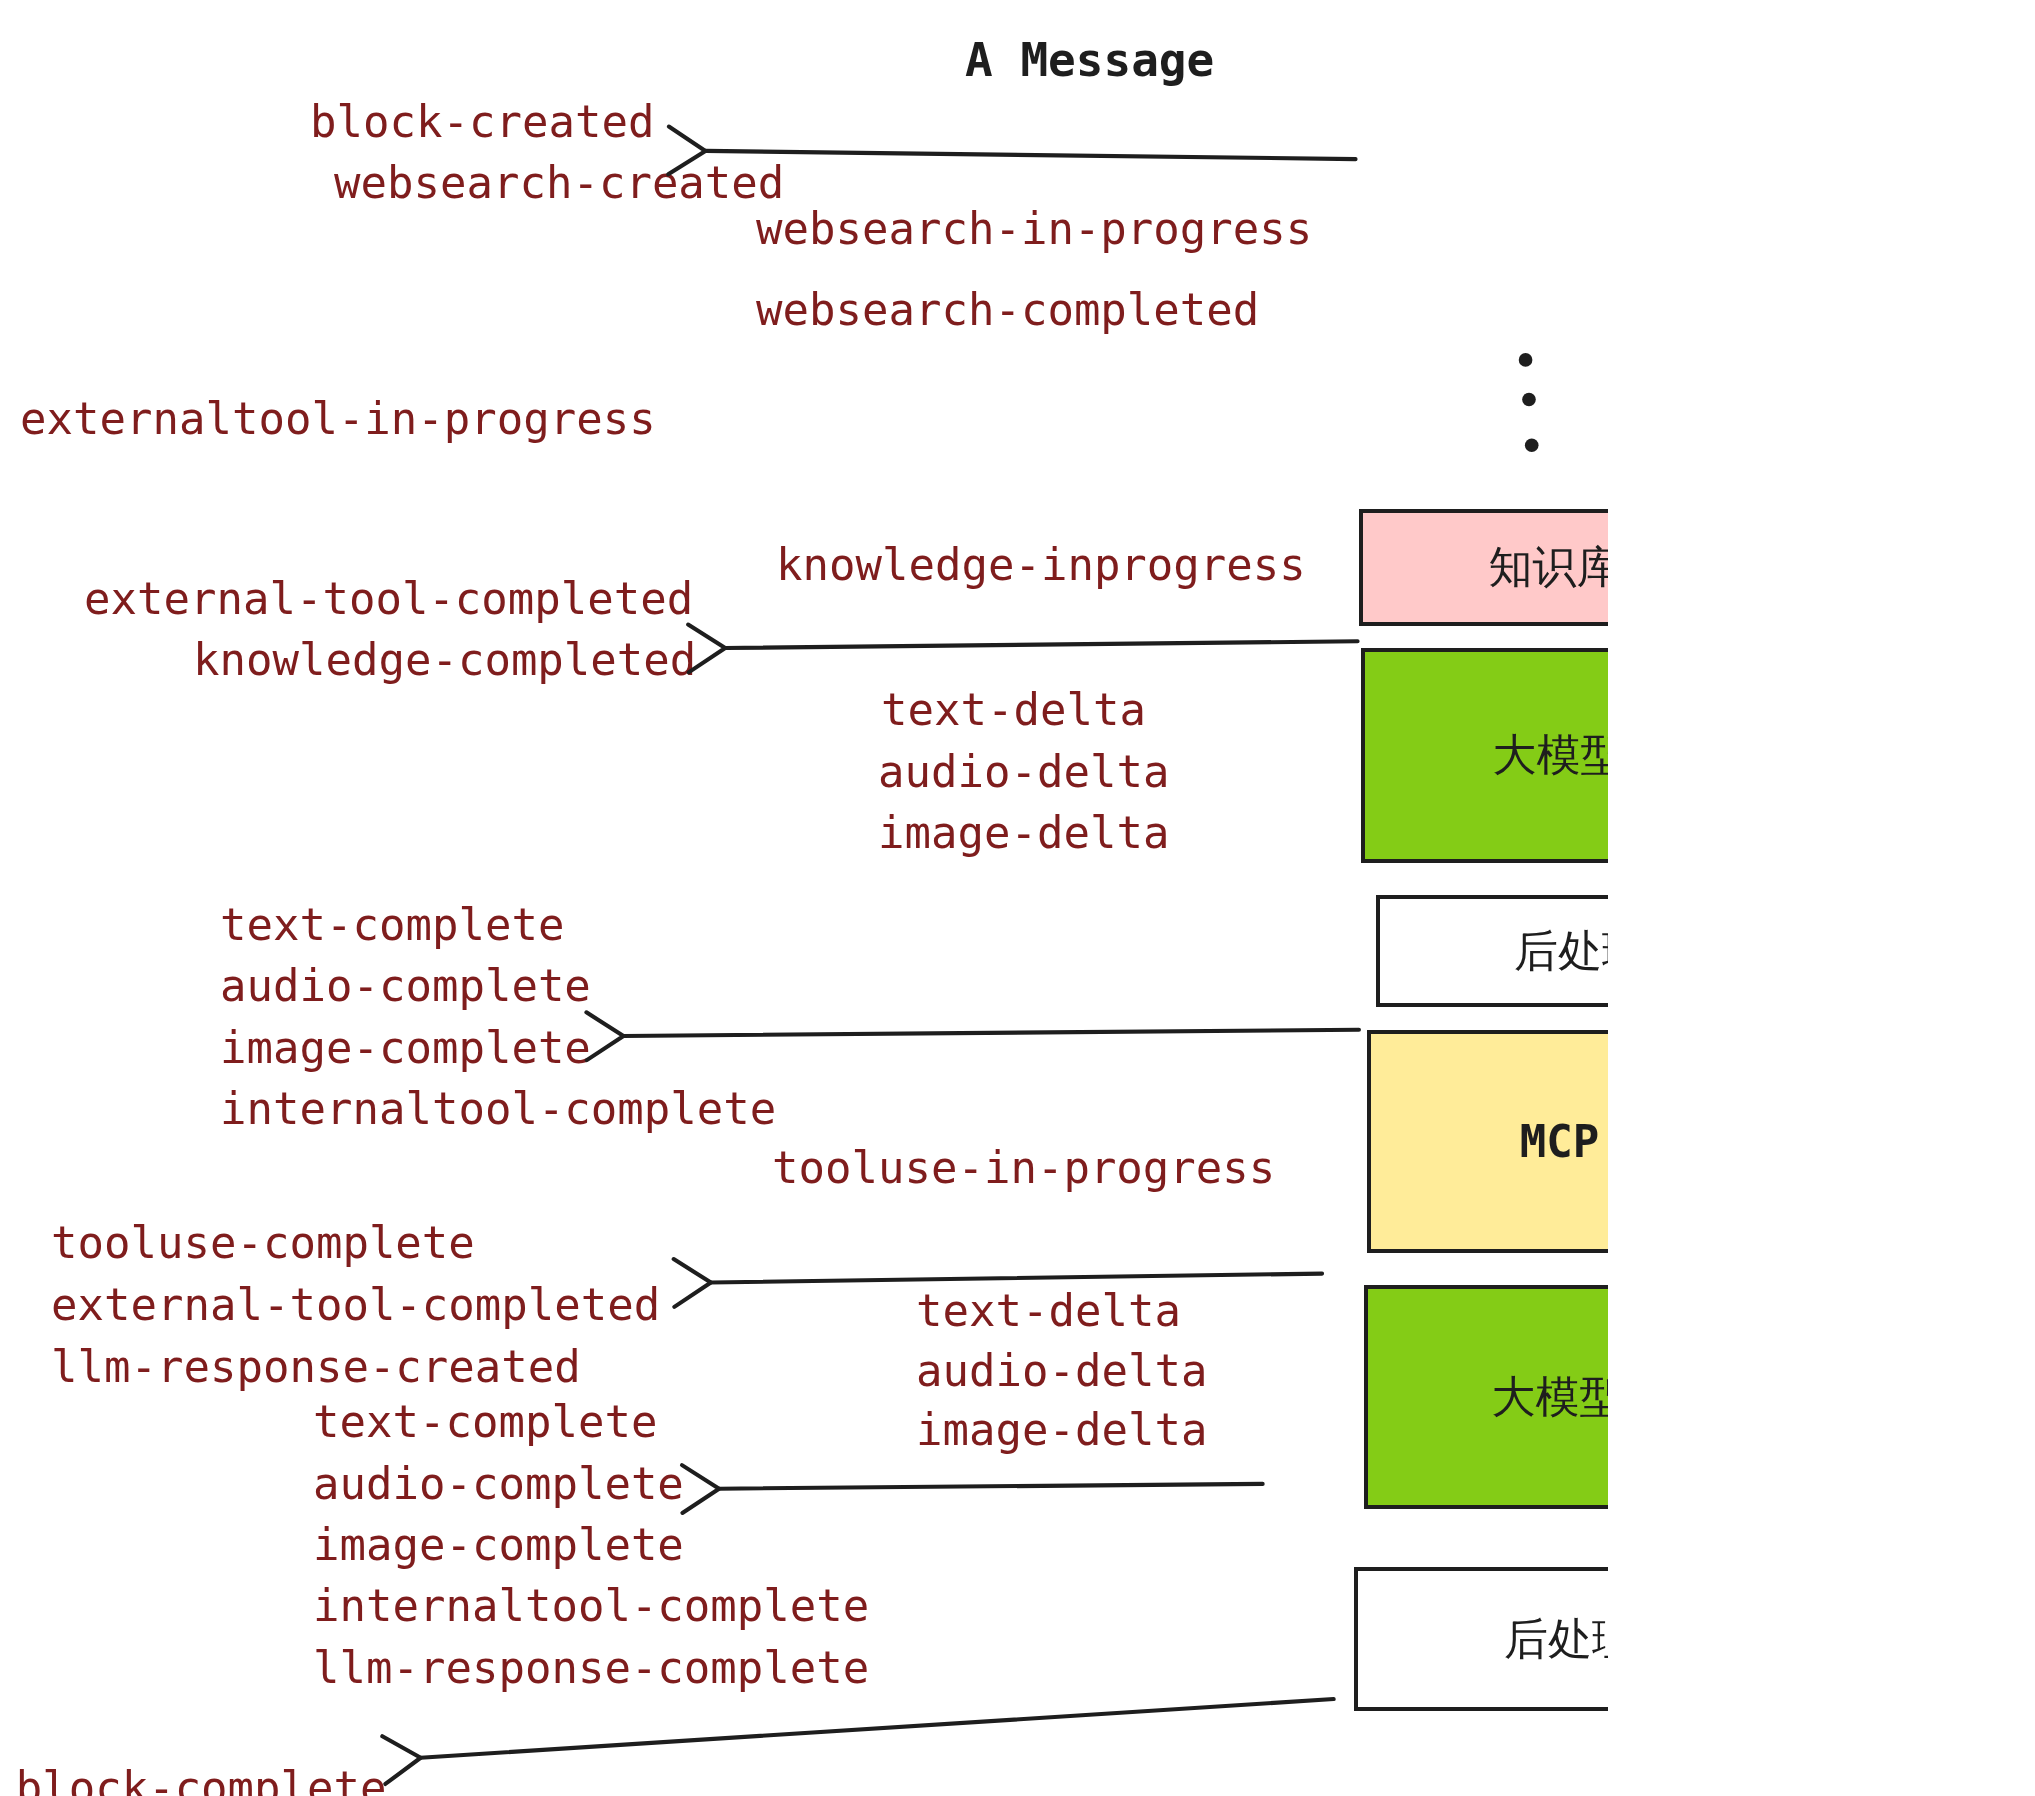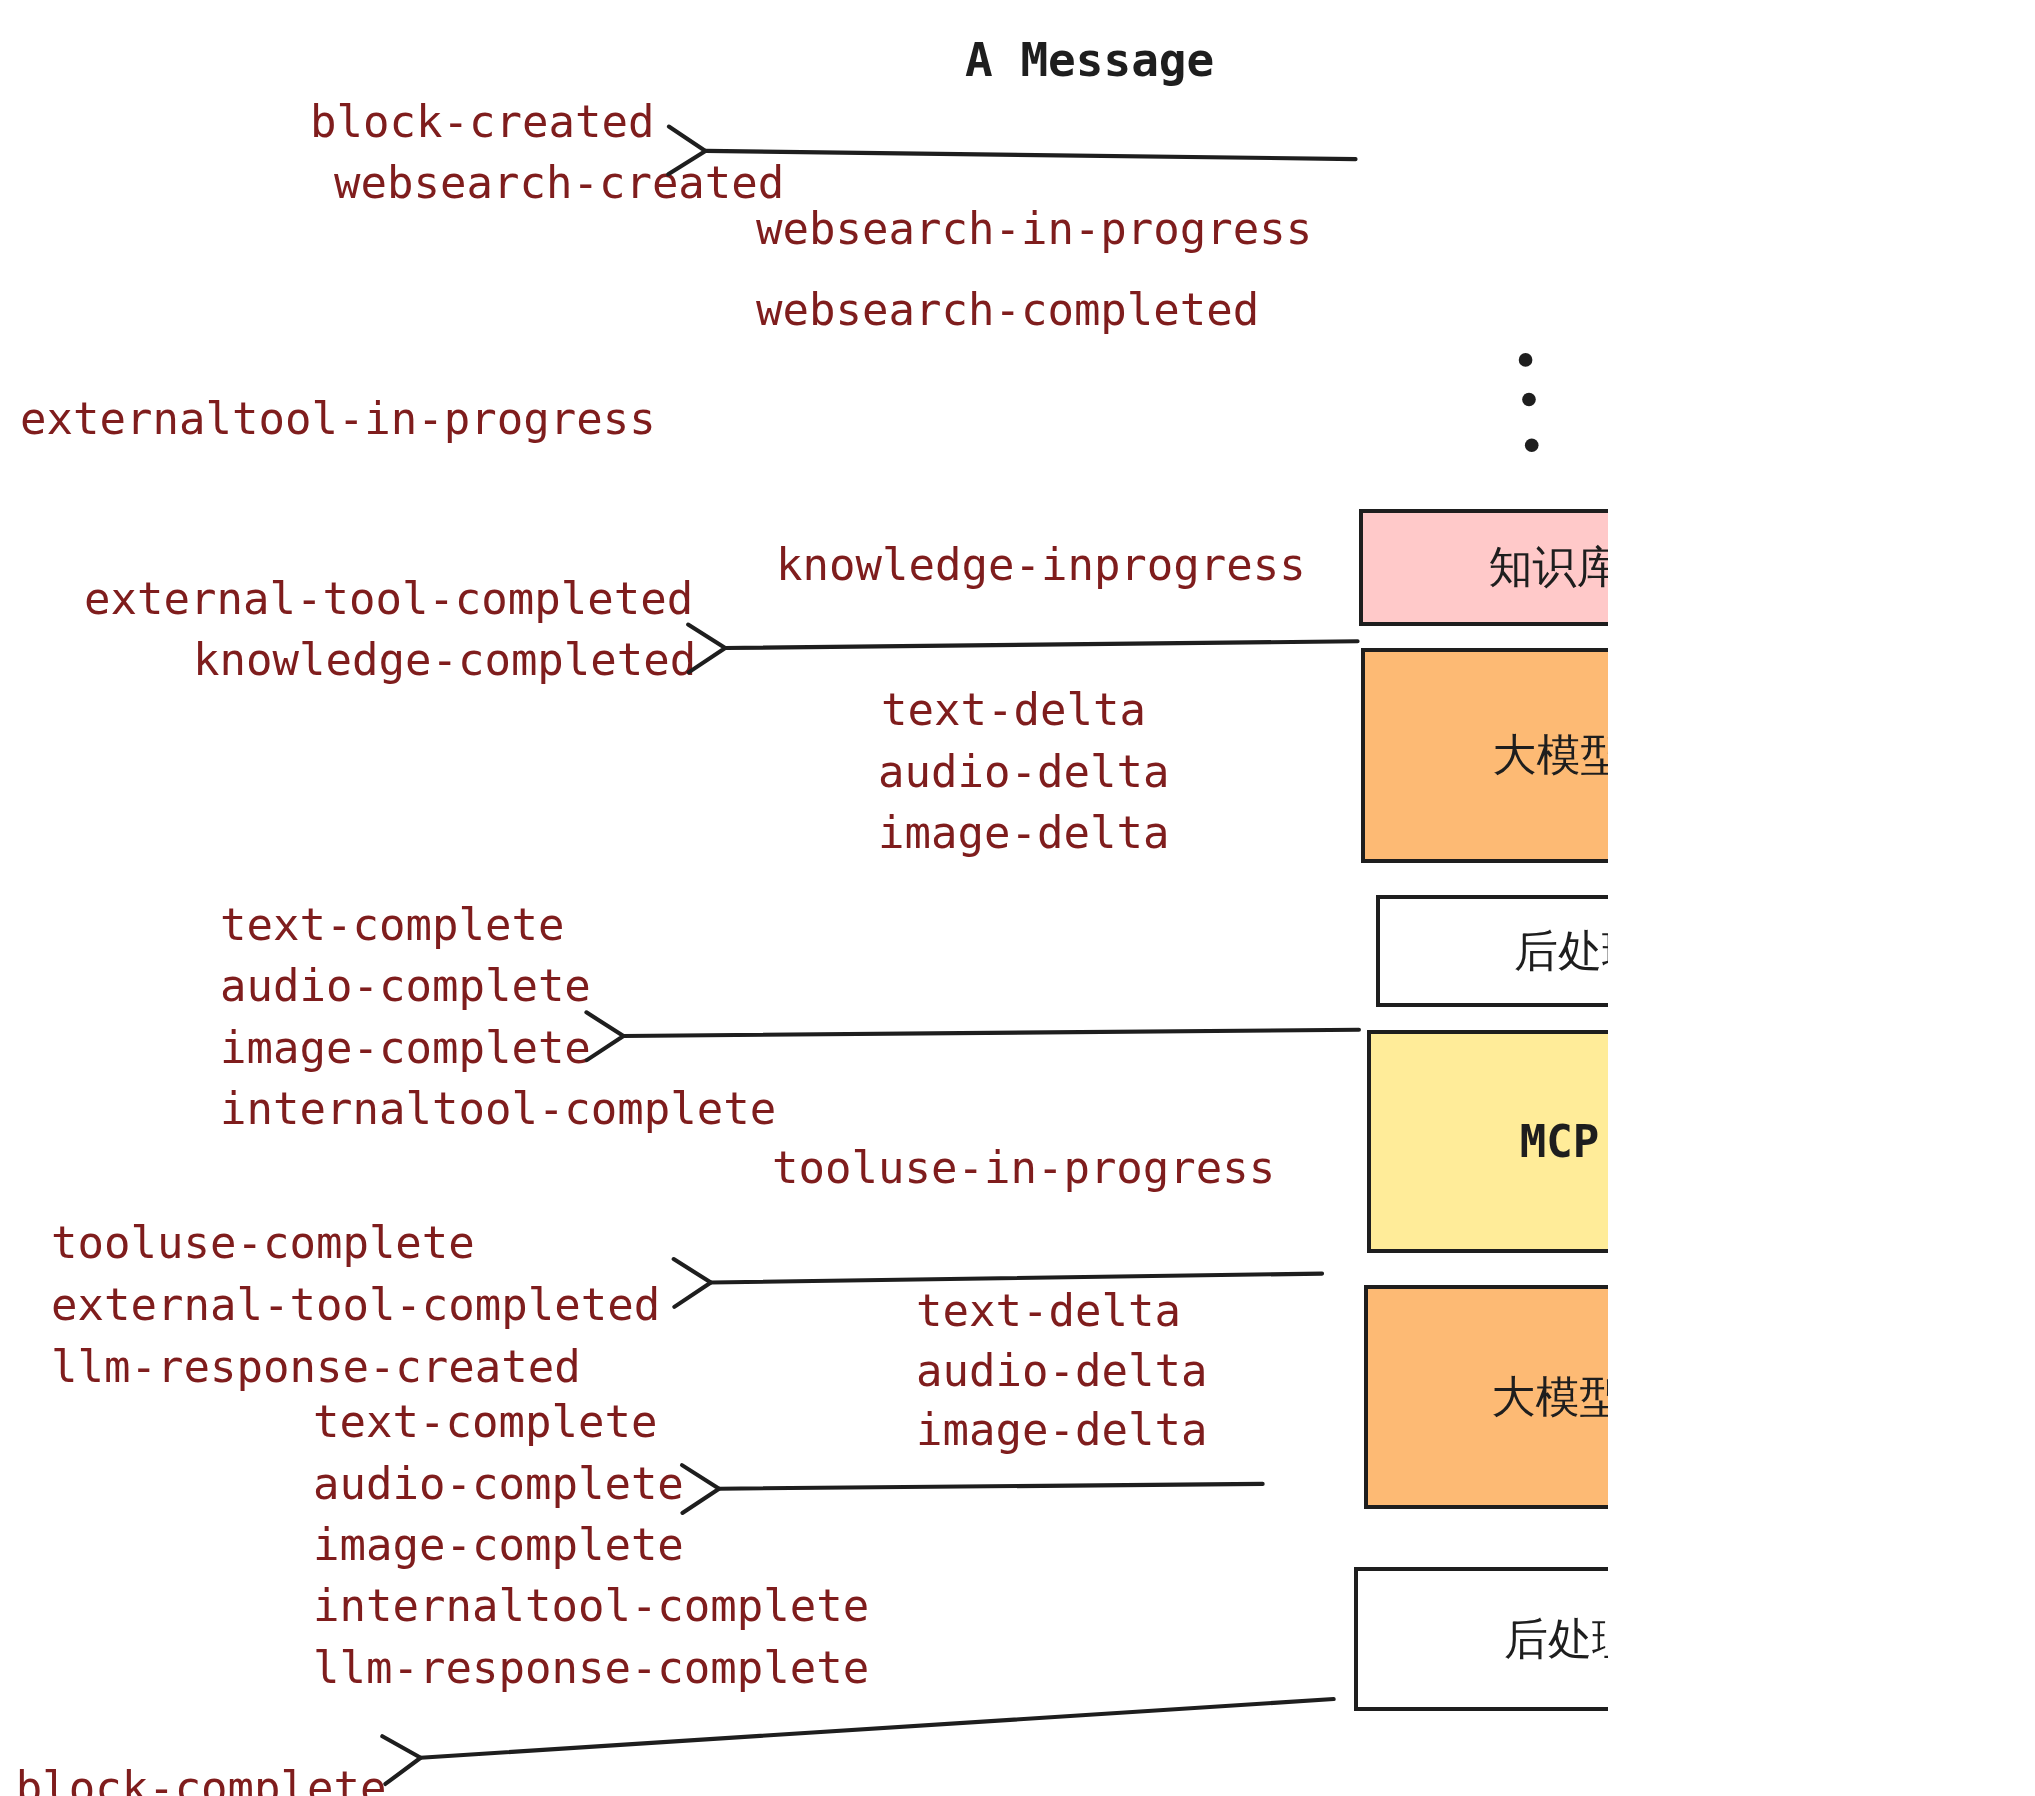--- a/index.html
+++ b/index.html
@@ -33,21 +33,21 @@
     box-sizing:border-box;
   }
   .box span{
     font-family:"Liberation Sans","DejaVu Sans",sans-serif;
     font-size:44px;
     color:#1e1e1e;
     white-space:nowrap;
   }
   .box.mono span{ font-family:"DejaVu Sans Mono","Liberation Mono",monospace; font-weight:bold; }
   .pink  { background:#ffc9c9; }
-  .green { background:#fdba74; }
+  .green { background:#84cc16; }
   .yellow{ background:#ffec99; }
   .white { background:#ffffff; }
   .side-label{
     position:absolute;
     font-family:Liberation Sans, sans-serif;
     font-size:28px; line-height:49px;
     white-space:nowrap;
     color:#a21caf;
   }
   #overlay{

